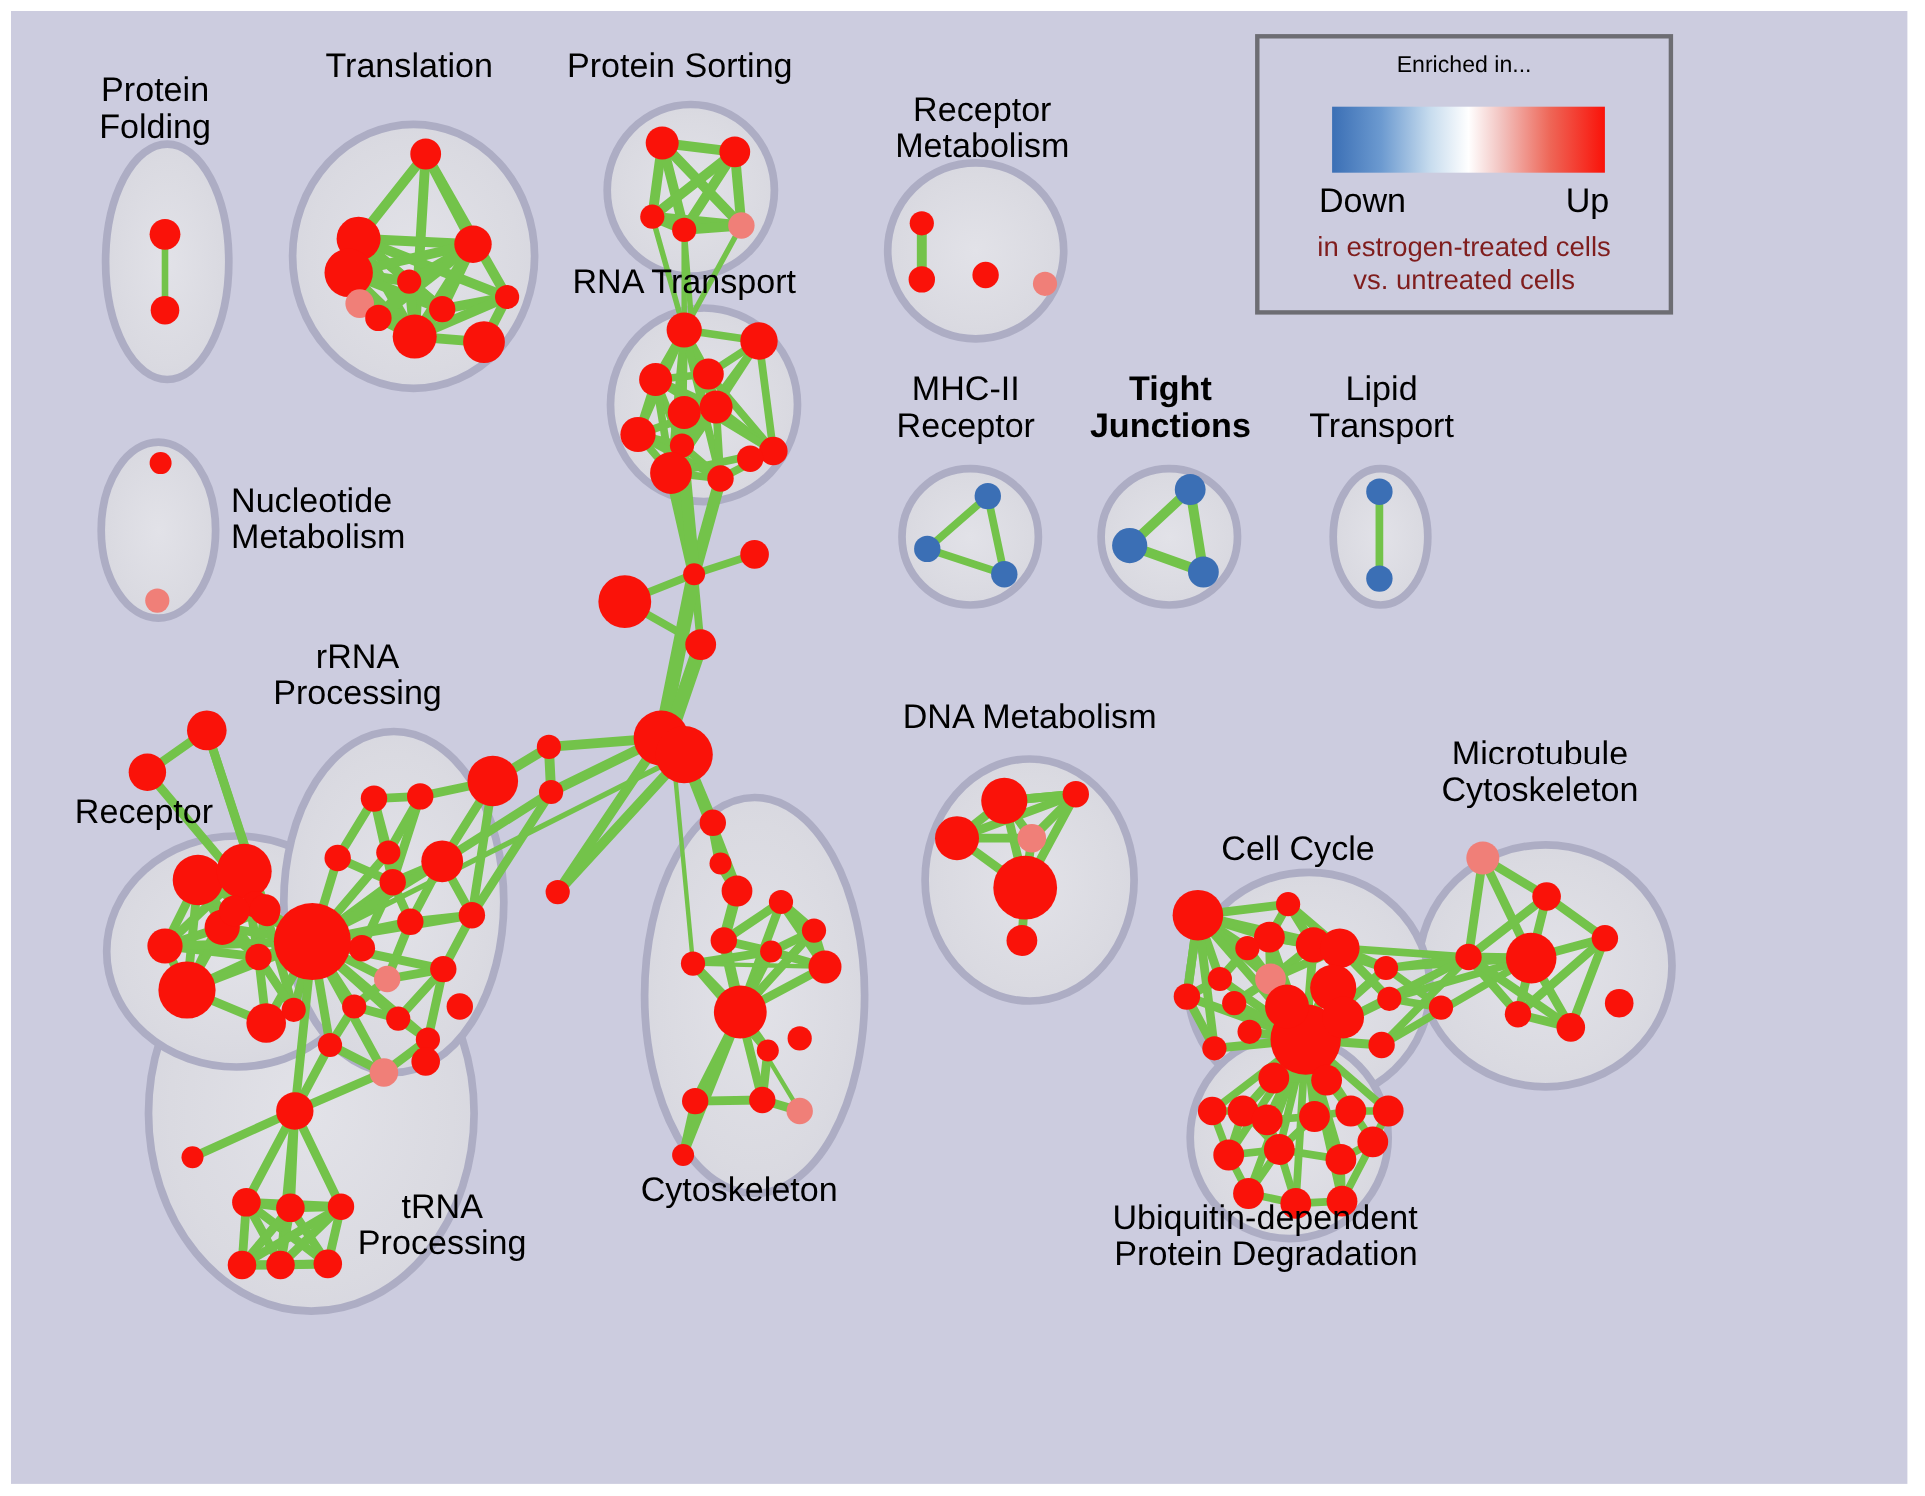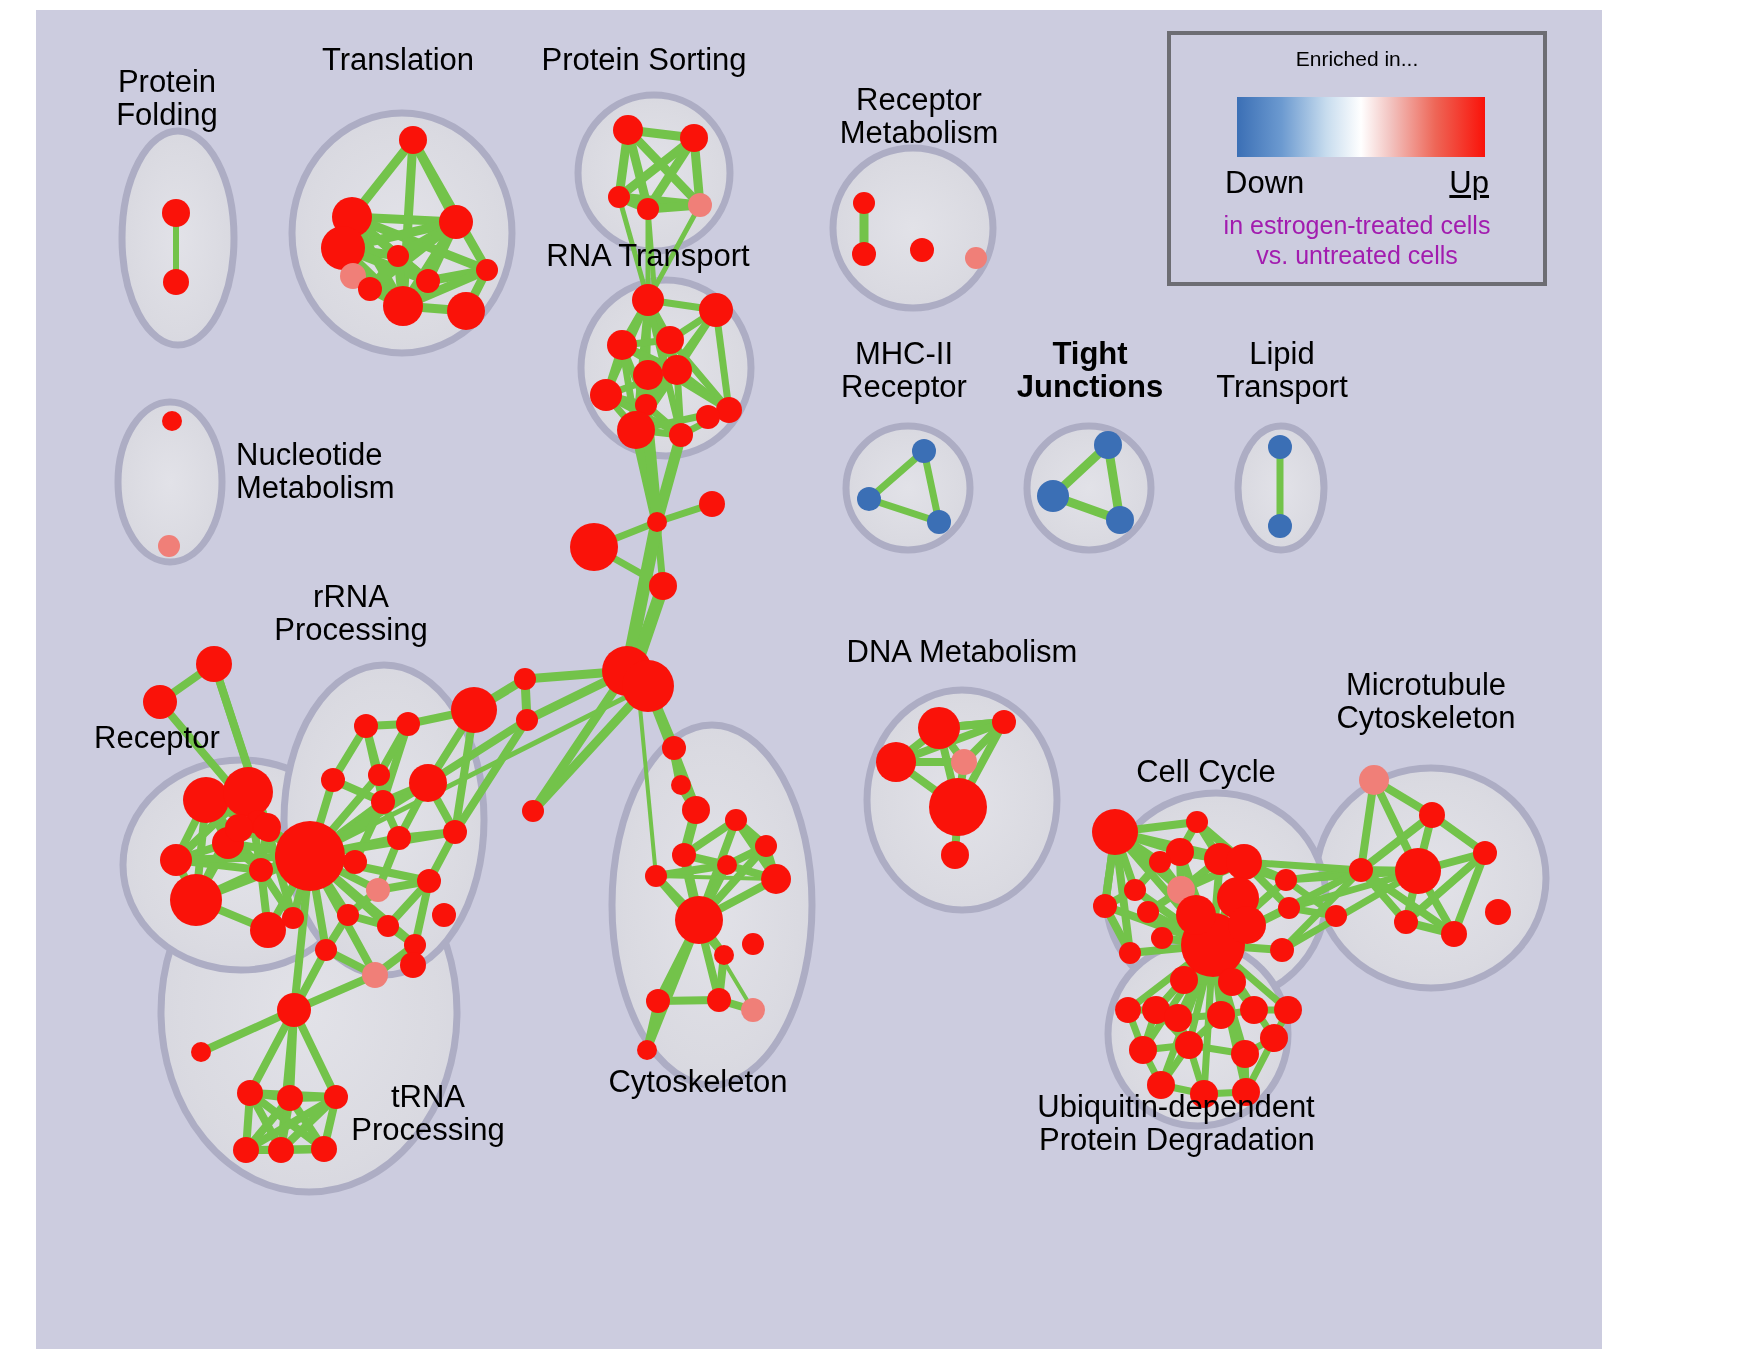--- a/index.html
+++ b/index.html
@@ -1,30 +1,30 @@
 <!DOCTYPE html>
 <html><head>
 <meta charset="utf-8">
 <style>
   html,body{margin:0;padding:0;background:#ffffff;}
-  #root{position:relative;width:1576px;height:1360px;background:#ffffff;
-        font-family:"Liberation Sans",sans-serif;overflow:hidden;margin-left:26px;}
+  #root{position:relative;width:1750px;height:1360px;background:#ffffff;
+        font-family:"Liberation Sans",sans-serif;overflow:hidden;}
   #canvas{position:absolute;left:10px;top:10px;width:1724px;height:1339px;background:#ccccdf;}
   svg#net{position:absolute;left:0;top:0;width:1724px;height:1339px;}
   .clabel{position:absolute;color:#000;font-family:"Liberation Sans",sans-serif;
           font-size:31px;line-height:1.08;white-space:pre;font-weight:400;}
   .clabel.c{text-align:center;transform:translateX(-50%);}
   #legend{position:absolute;left:1131px;top:21px;width:380px;height:255px;
           background:#ccccdf;border:4px solid #6d6d73;box-sizing:border-box;}
   #legend .ltitle{position:absolute;left:0;right:0;top:12px;text-align:center;font-size:21px;color:#000;}
   #lbar{position:absolute;left:66px;top:62px;width:248px;height:60px;
         background:linear-gradient(to right,#3b6fb5 0%,#6c9ad0 18%,#c7dcee 36%,#ffffff 50%,#f2c3c0 62%,#ee6657 80%,#fa1209 100%);}
   #legend .ldown{position:absolute;left:54px;top:130px;font-size:31px;color:#000;}
-  #legend .lup{position:absolute;right:54px;top:130px;font-size:31px;color:#000;text-decoration:underline;}
-  #legend .lsub{position:absolute;left:0;right:0;top:176px;text-align:center;font-size:25px;line-height:1.18;color:#a21caf;white-space:pre-line;}
+  #legend .lup{position:absolute;right:54px;top:130px;font-size:31px;color:#000;}
+  #legend .lsub{position:absolute;left:0;right:0;top:176px;text-align:center;font-size:25px;line-height:1.18;color:#7f1d1d;white-space:pre-line;}
 </style>
 </head>
 <body>
 
 <div id="root">
   <div id="canvas">
 
     <svg id="net" viewBox="0 0 1724 1339">
       <defs>
         <radialGradient id="cg" cx="50%" cy="50%" r="62%">

